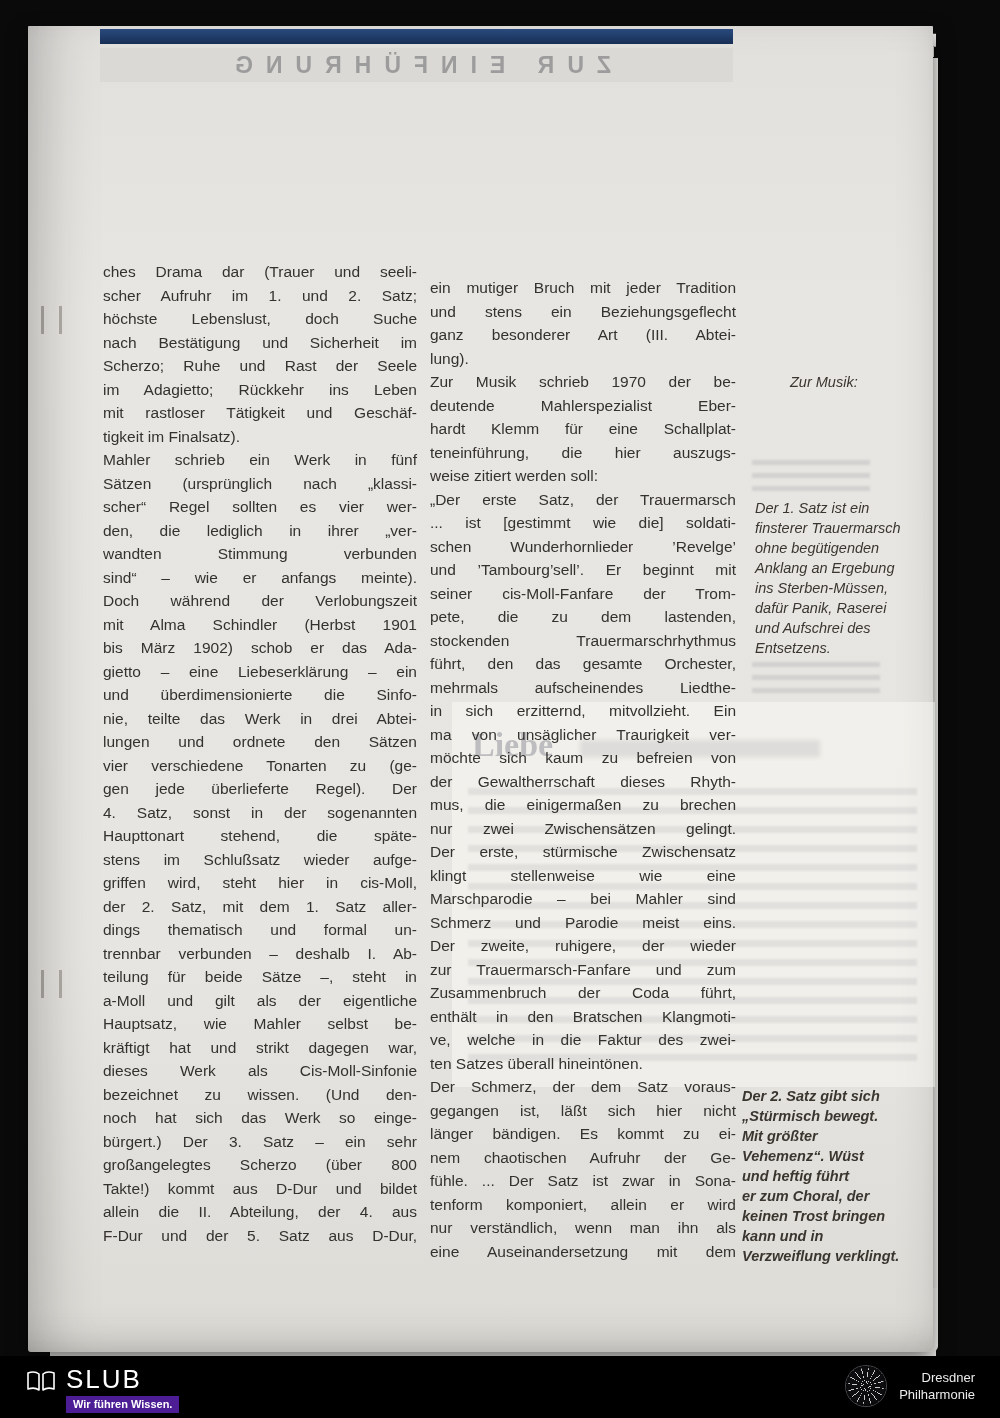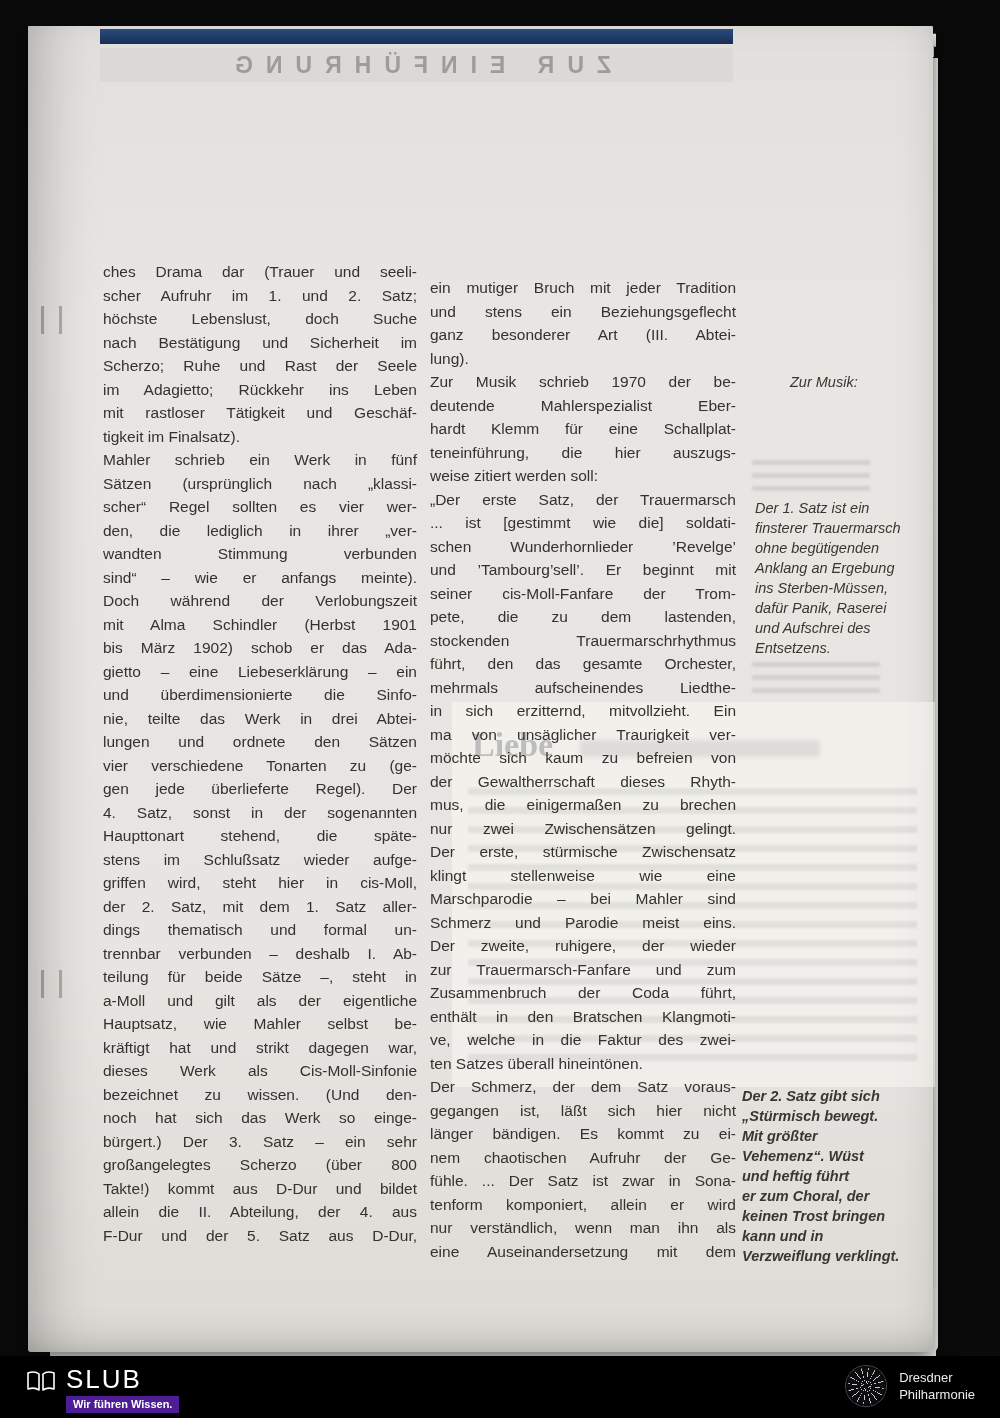--- a/index.html
+++ b/index.html
@@ -106,21 +106,21 @@
   .slub .book { position:absolute; left:0; top:4px; }
   .slub .wordmark {
     position:absolute; left:40px; top:-2px;
     color:#fff; font-size:26px; font-weight:400; letter-spacing:2px;
   }
   .slub .tagline {
     position:absolute; left:40px; top:30px; white-space:nowrap;
     background:#4c1d95; color:#fff; font-size:11px; font-weight:700;
     padding:2px 7px 3px 7px;
   }
-  .phil { position:absolute; right:25px; top:10px; display:flex; align-items:center; gap:13px; }
+  .phil { position:absolute; right:25px; top:10px; display:flex; align-items:center; gap:13px;text-align:right; }
   .phil .emblem {
     width:40px; height:40px; border-radius:50%;
     background:repeating-conic-gradient(from 6deg,
       rgba(225,225,228,.9) 0deg 3deg, rgba(14,14,17,1) 3deg 22.5deg);
     box-shadow:inset 0 0 0 2px #0b0b0d, 0 0 0 1px #46464b;
   }
   .phil .lines { color:#ececec; font-size:13px; line-height:17px; }
 </style>
 </head>
 <body>

